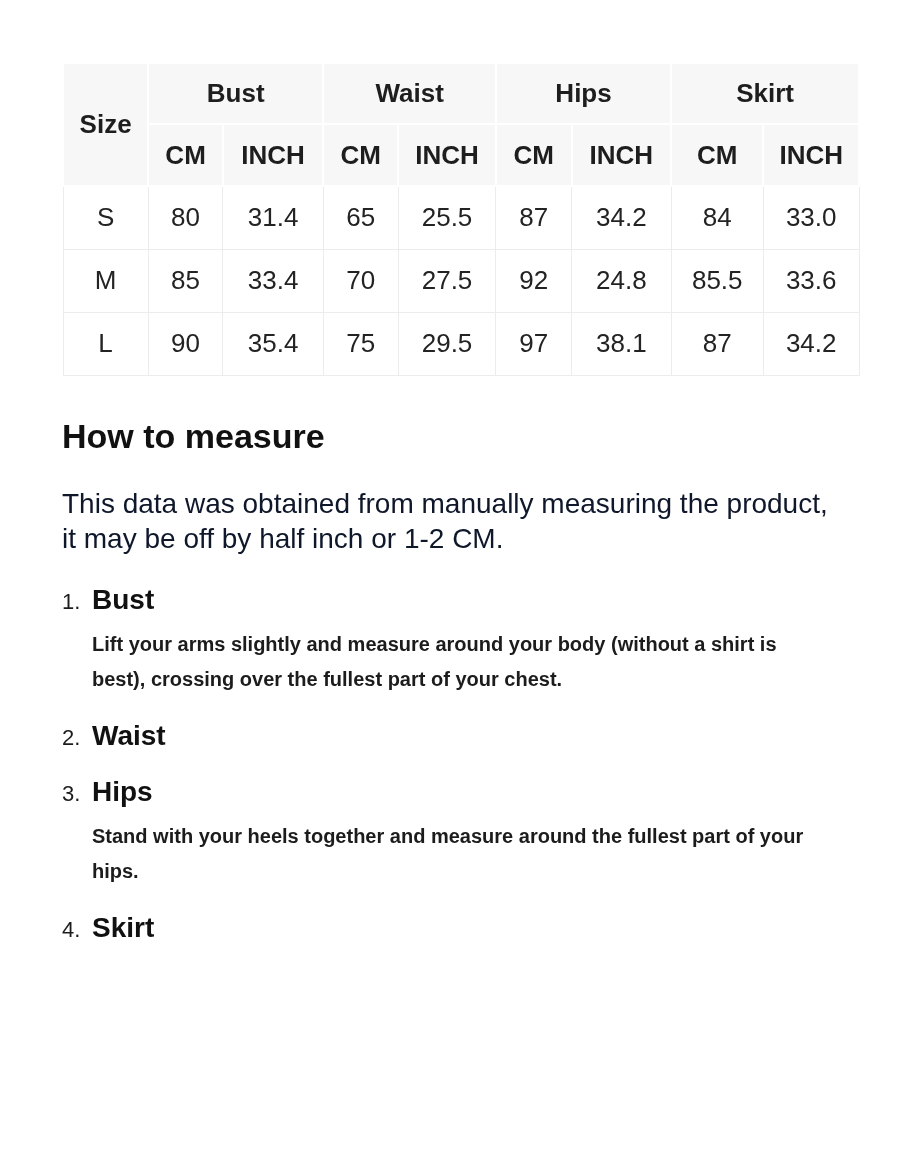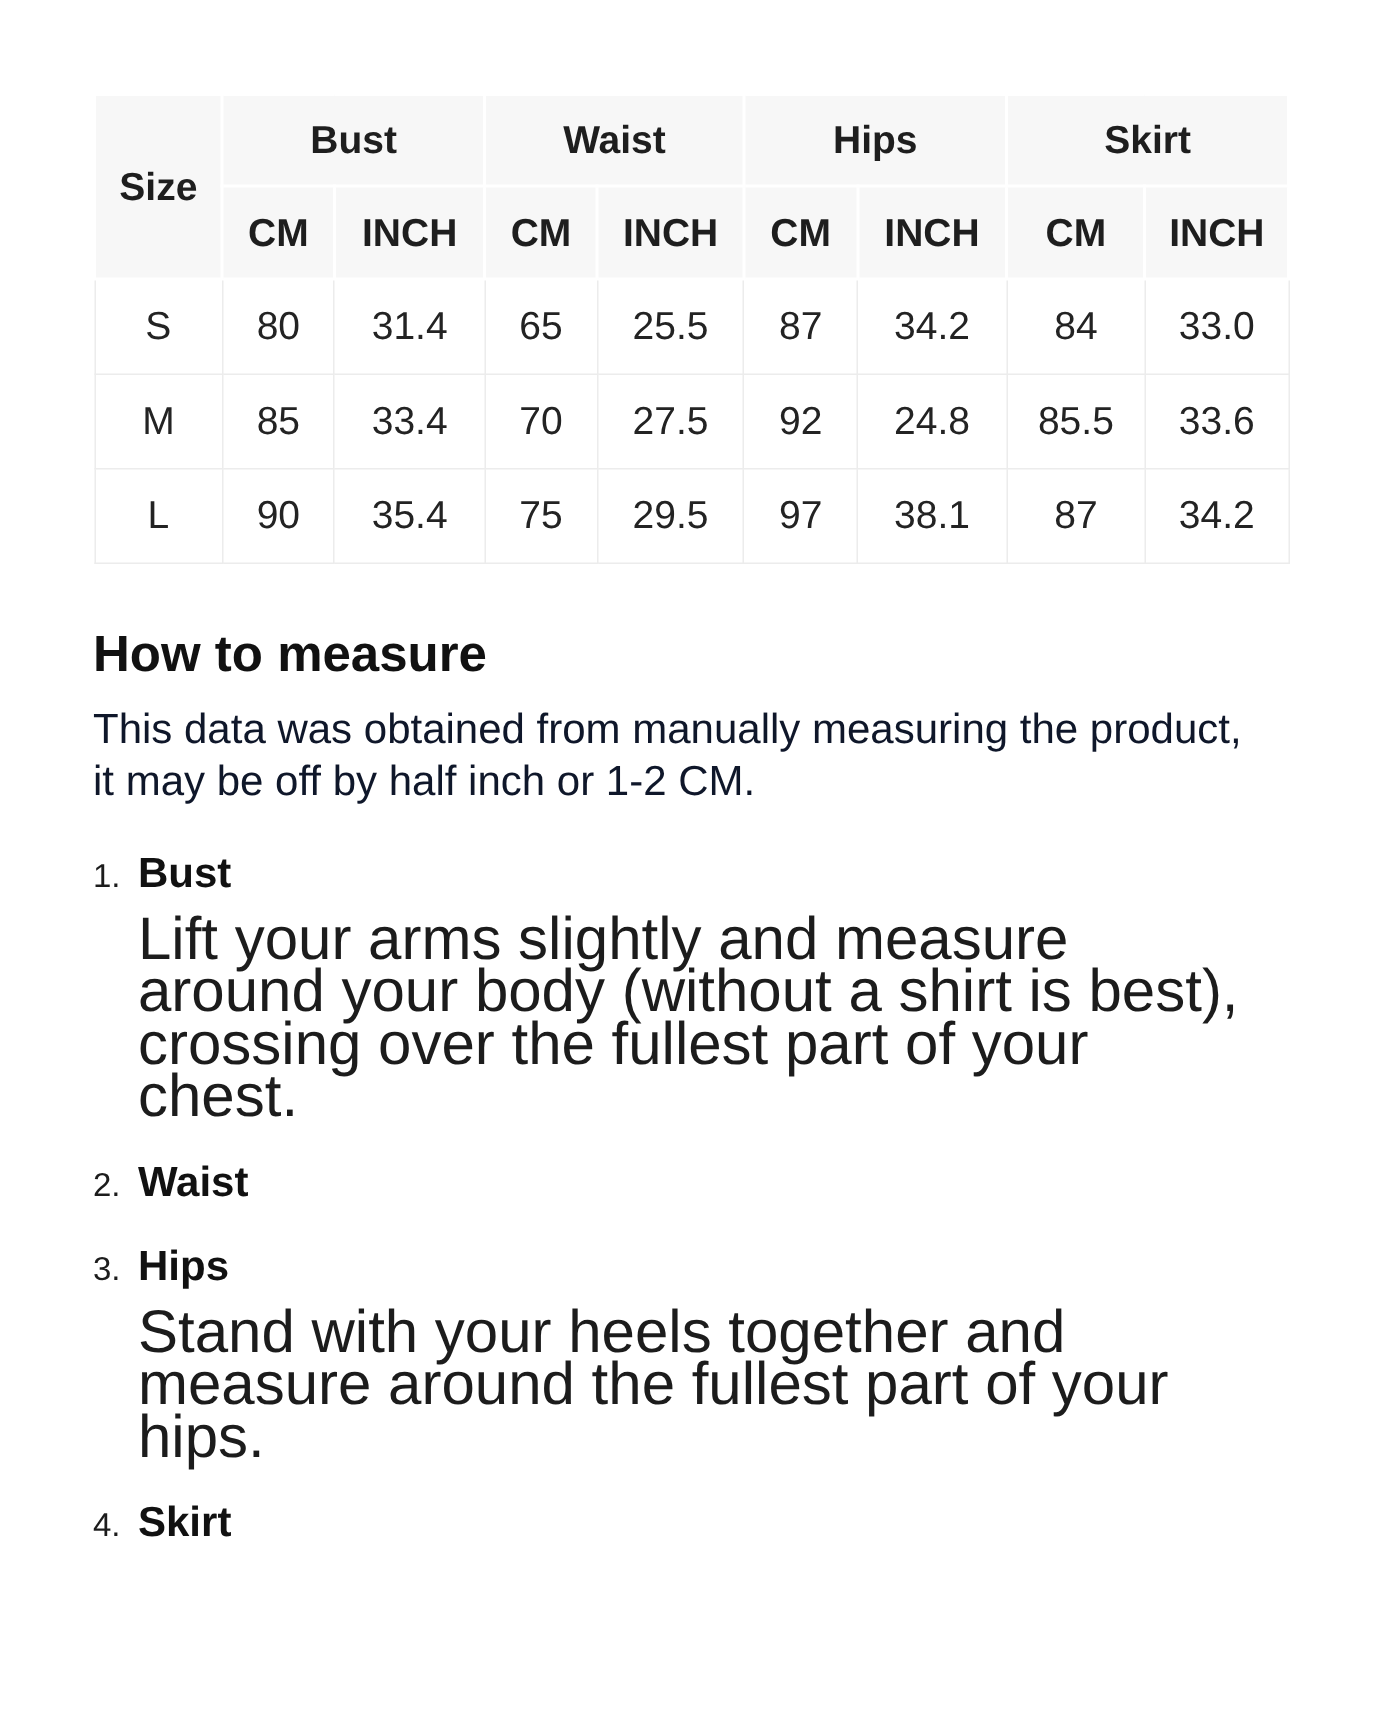--- a/index.html
+++ b/index.html
@@ -45,21 +45,21 @@
     height: 63px;
     background: #ffffff;
   }
 
   
   h2.htm-title {
     font-size: 34px;
     line-height: 1.2;
     font-weight: bold;
     color: #111111;
-    margin: 40px 0 12px 0;
+    margin: 40px 0 30px 0;
   }
   p.htm-intro {
     font-size: 28px;
     line-height: 35px;
     margin: 0 0 26px 0;
     max-width: 775px;
     color: #0f172a;
   }
   .steps { margin: 0; padding: 0; list-style: none; }
   .step { margin: 0 0 21px 0; }
@@ -73,25 +73,26 @@
     flex: 0 0 30px;
     color: #1c1c1c;
   }
   .step-title {
     font-size: 28px;
     line-height: 35px;
     font-weight: bold;
     color: #111111;
   }
   .step-desc {
-    font-size: 40px;
+    font-size: 20px;
     line-height: 35px;
     margin: 10px 0 0 30px;
     max-width: 741px;
     color: #1c1c1c;
+    font-weight: bold;
   }
 </style>
 </head>
 <body>
 
 <main>
 
   <table class="size-chart">
     <colgroup>
       <col style="width:10.7%">

